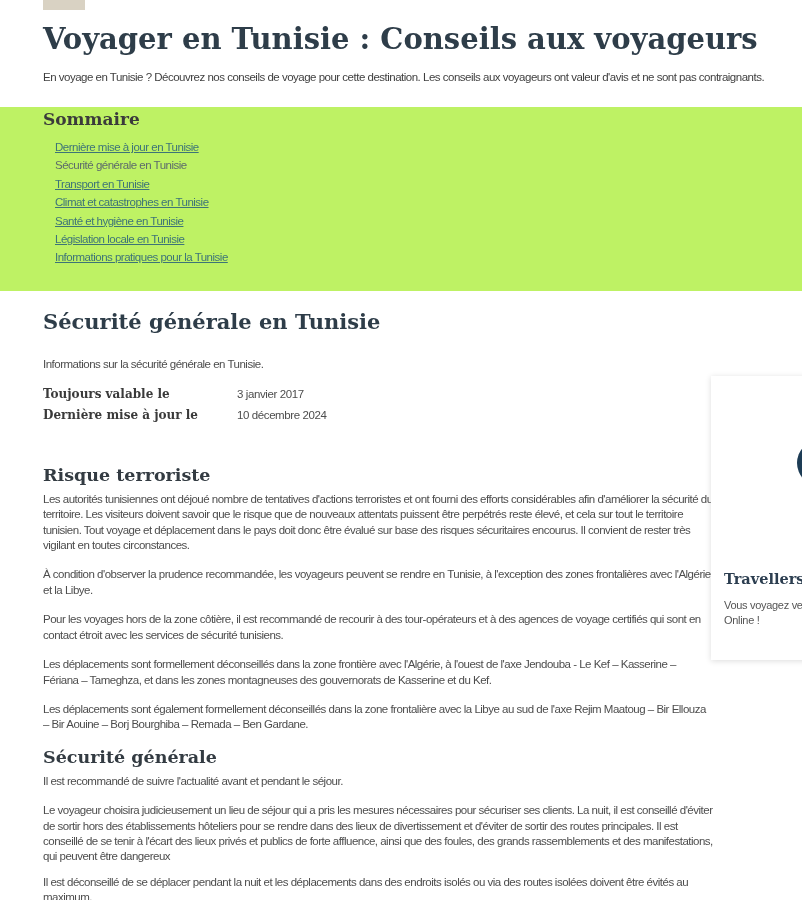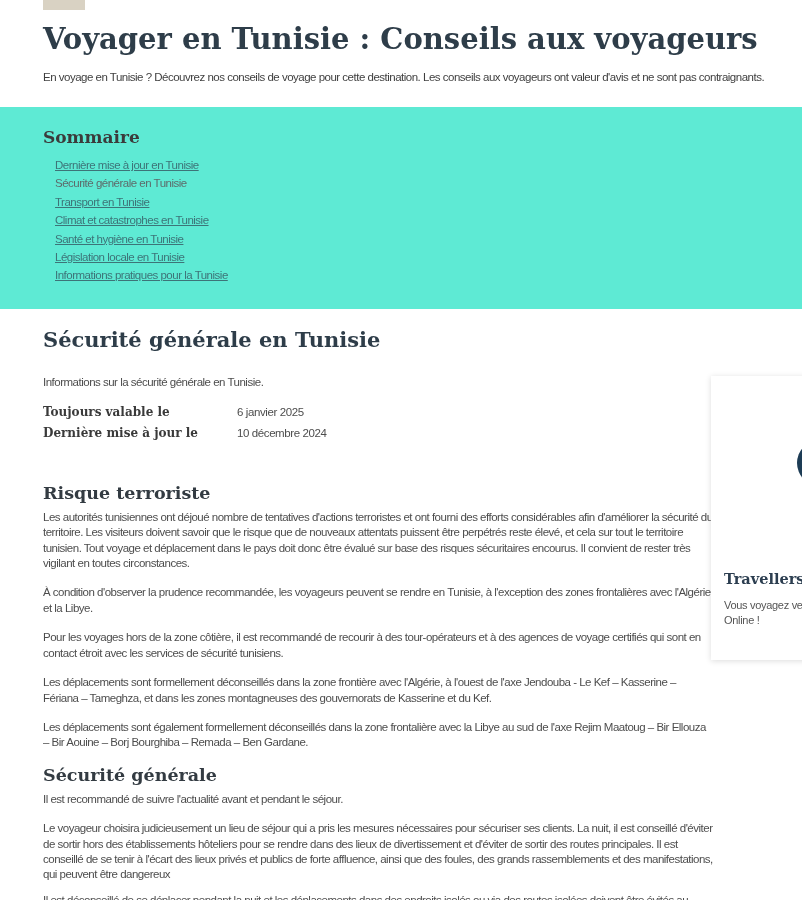--- a/index.html
+++ b/index.html
@@ -15,22 +15,22 @@
   .page-title {
     margin:24px 43px 0 43px;
     font-family:"DejaVu Serif", serif; font-weight:bold;
     font-size:29px; line-height:30px; color:#2e3d49;
   }
   .intro {
     margin:16px 43px 0 43px; width:752px;
     font-size:11.5px; letter-spacing:-0.5px; line-height:14px; color:#3f3f3f;
   }
   .toc-band {
-    margin-top:23px; width:802px; background:#5eead4;
-    padding:20px 0 24px 0;
+    margin-top:23px; width:802px; background:#bef264;
+    padding:2px 0 24px 0;
   }
   .toc-title {
     margin-left:43px;
     font-family:"DejaVu Serif", serif; font-weight:bold;
     font-size:17px; line-height:20px; color:#3b3b3b;
   }
   .toc-list { margin:9px 0 0 55px; list-style:none; }
   .toc-list li { font-size:11.5px; letter-spacing:-0.5px; line-height:18.4px; }
   .toc-link { color:#3d7478; text-decoration:underline; cursor:pointer; }
   .toc-current { color:#5d6b6b; text-decoration:none; }
@@ -106,21 +106,21 @@
   </div>
 
   <div class="content">
 
     <h2 class="section-title">Sécurité générale en Tunisie</h2>
     <p class="section-sub">Informations sur la sécurité générale en Tunisie.</p>
 
     <div class="meta">
       <div class="meta-row">
         <div class="meta-label">Toujours valable le</div>
-        <div class="meta-value">6 janvier 2025</div>
+        <div class="meta-value">3 janvier 2017</div>
       </div>
       <div class="meta-row">
         <div class="meta-label">Dernière mise à jour le</div>
         <div class="meta-value">10 décembre 2024</div>
       </div>
     </div>
 
     <h3 class="h3 h3-terror">Risque terroriste</h3>
     <p class="bodyp">Les autorités tunisiennes ont déjoué nombre de tentatives d'actions terroristes et ont fourni des efforts considérables afin d'améliorer la sécurité du territoire. Les visiteurs doivent savoir que le risque que de nouveaux attentats puissent être perpétrés reste élevé, et cela sur tout le territoire tunisien. Tout voyage et déplacement dans le pays doit donc être évalué sur base des risques sécuritaires encourus. Il convient de rester très vigilant en toutes circonstances.</p>
     <p class="bodyp">À condition d'observer la prudence recommandée, les voyageurs peuvent se rendre en Tunisie, à l'exception des zones frontalières avec l'Algérie et la Libye.</p>

